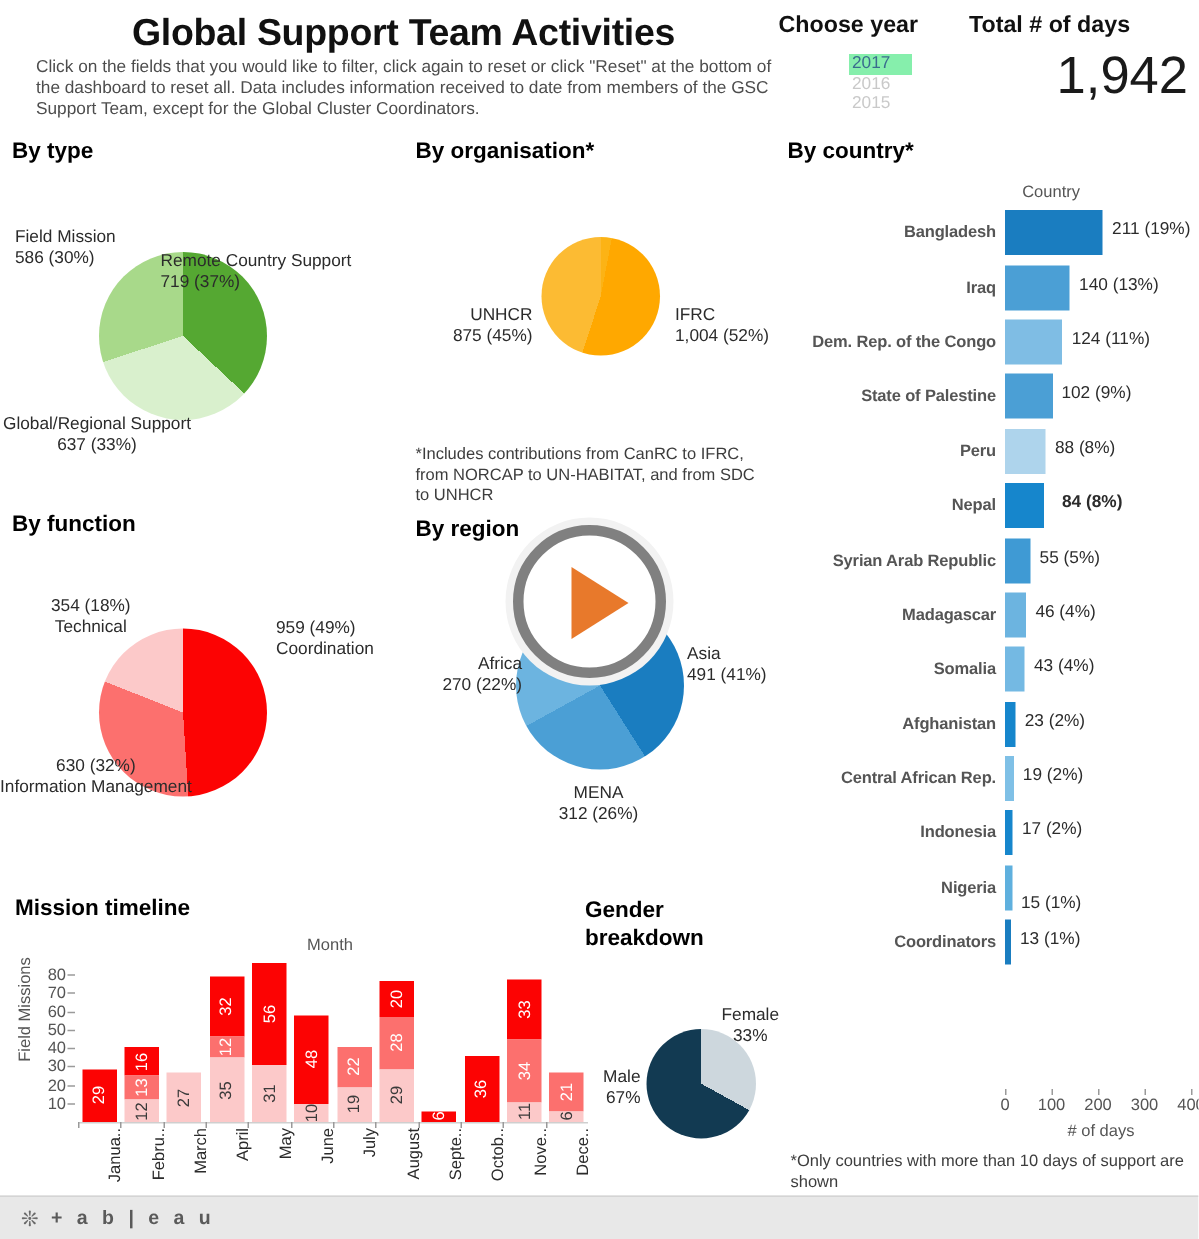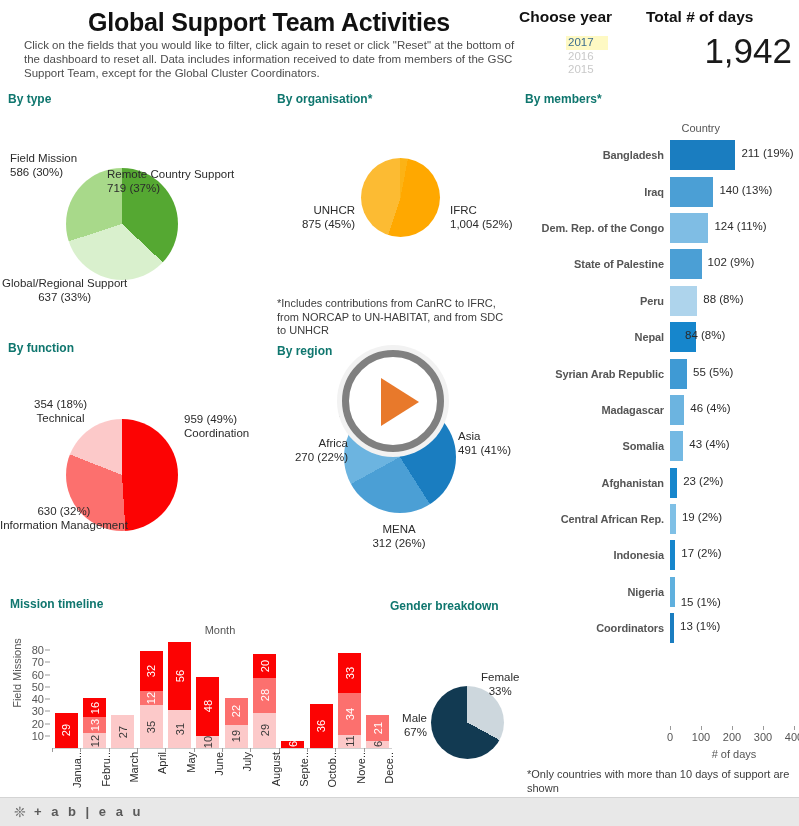--- a/index.html
+++ b/index.html
@@ -32,31 +32,31 @@
   }
   .total-days-title {
     position:absolute; left:646px; top:8px;
     font-size:15.5px; font-weight:bold; color:#111;
   }
   .year-list { position:absolute; left:566px; top:36px; width:60px; }
   .year-item {
     font-size:11.5px; line-height:13.5px; padding:0 4px 0 2px;
     color:#c9c9c9; cursor:pointer; width:42px;
   }
-  .year-item.selected { color:#3a6c8e; background:#fef9c3; }
+  .year-item.selected { color:#3a6c8e; background:#86efac; }
   .total-value {
     position:absolute; left:640px; top:31px; width:152px;
     text-align:right;
     font-size:35px; font-weight:400; color:#1a1a1a;
   }
 
   
   .sec-h {
     position:absolute;
-    font-size:12px; font-weight:bold; color:#0f766e;
+    font-size:15px; font-weight:bold; color:#000000;
   }
   #h-type { left:8px; top:92px; }
   #h-function { left:8px; top:341px; }
   #h-org { left:277px; top:92px; }
   #h-region { left:277px; top:344px; }
   #h-country { left:525px; top:92px; }
   #h-timeline { left:10px; top:597px; }
   #h-gender { left:390px; top:597px; width:120px; line-height:19px; }
 
   
@@ -295,21 +295,21 @@
     <span>Am</span><br>
     <span>112</span>
   </div>
 
   <div class="play-wrap">
     <div class="play-halo"></div>
     <div class="play-ring"></div>
     <div class="play-tri"></div>
   </div>
 
-  <div class="sec-h" id="h-country">By members*</div>
+  <div class="sec-h" id="h-country">By country*</div>
   <div class="country-axis-title">Country</div>
   <div class="bars" id="country-bars">
       <div class="bar-row">
         <div class="bar-name">Bangladesh</div>
         <div class="bar-track">
           <div class="bar-fill" style="width: 65.41px; background: rgb(26, 125, 192);"></div>
           <div class="bar-val" style="left: 71.41px;">211 (19%)</div>
         </div>
       </div>
       <div class="bar-row">
@@ -337,21 +337,21 @@
         <div class="bar-name">Peru</div>
         <div class="bar-track">
           <div class="bar-fill" style="width: 27.28px; background: rgb(174, 212, 236);"></div>
           <div class="bar-val" style="left: 33.28px;">88 (8%)</div>
         </div>
       </div>
       <div class="bar-row">
         <div class="bar-name">Nepal</div>
         <div class="bar-track">
           <div class="bar-fill" style="width: 26.04px; background: rgb(22, 134, 204);"></div>
-          <div class="bar-val" style="left: 15px;">84 (8%)</div>
+          <div class="bar-val" style="left: 38px; font-weight: bold;">84 (8%)</div>
         </div>
       </div>
       <div class="bar-row">
         <div class="bar-name">Syrian Arab Republic</div>
         <div class="bar-track">
           <div class="bar-fill" style="width: 17.05px; background: rgb(63, 154, 212);"></div>
           <div class="bar-val" style="left: 23.05px;">55 (5%)</div>
         </div>
       </div>
       <div class="bar-row">

